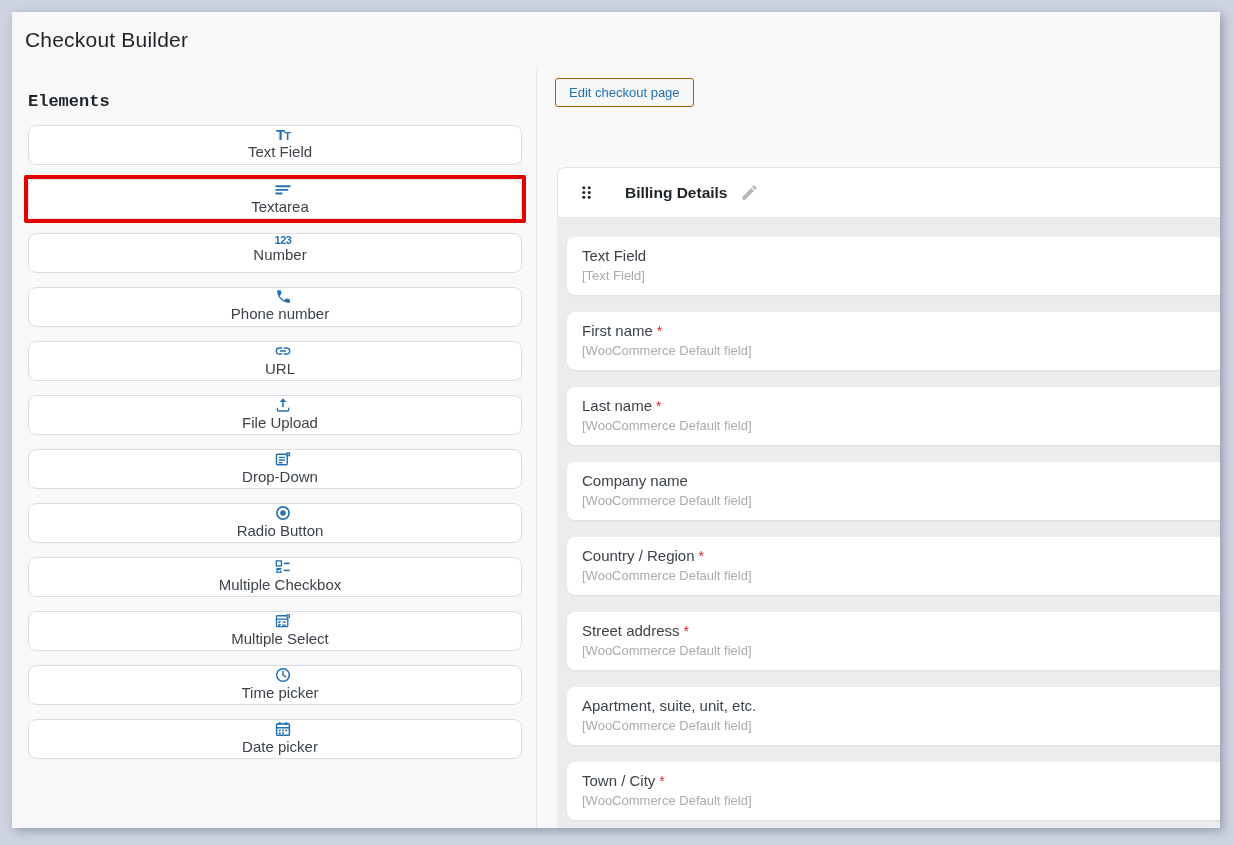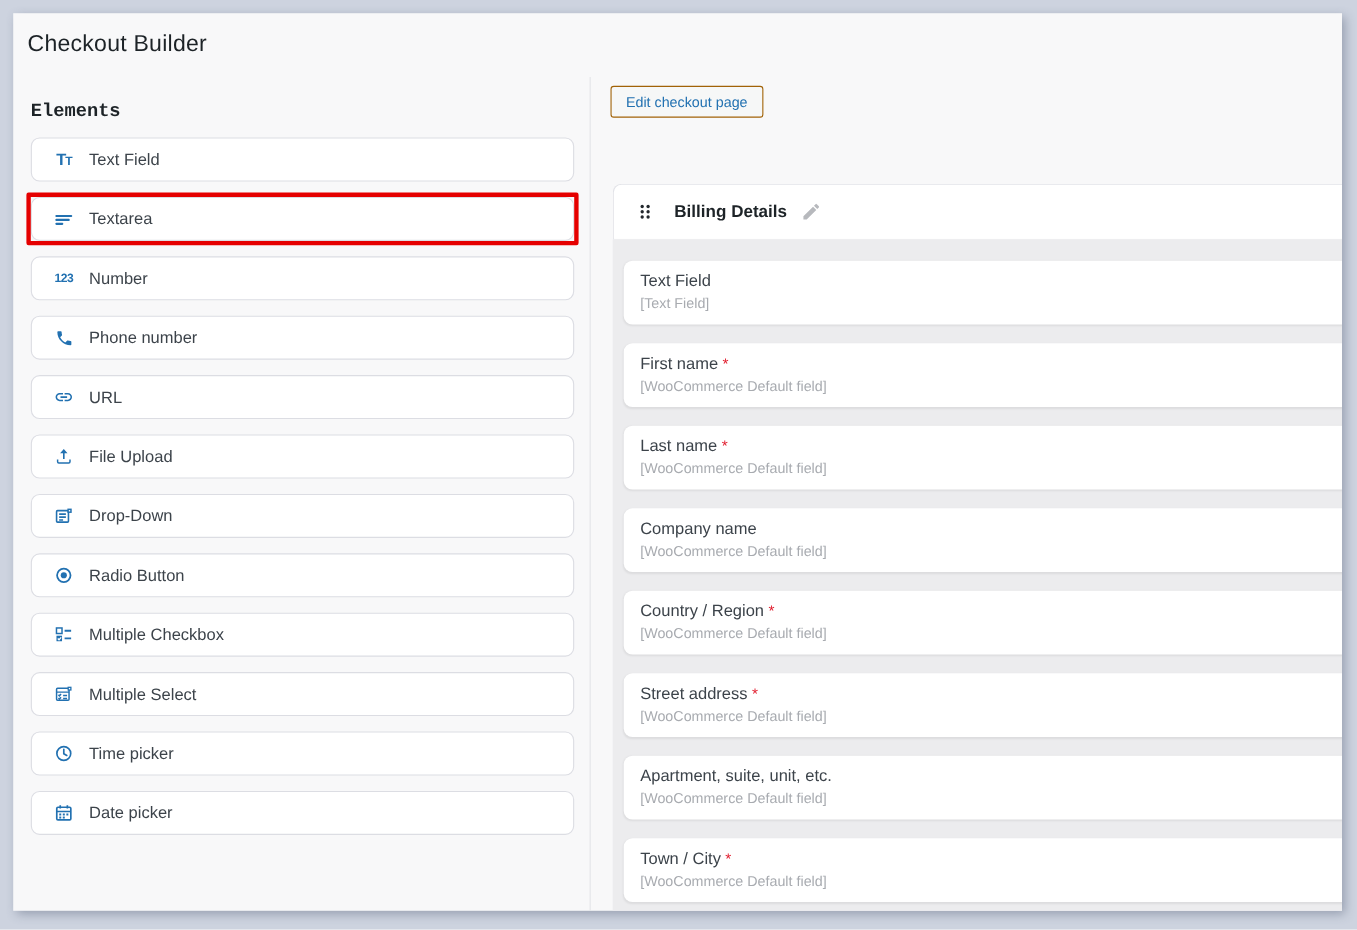--- a/index.html
+++ b/index.html
@@ -22,21 +22,21 @@
   
   .panel-heading {
     position:absolute; left:16px; top:80px;
     font-size:17px; font-weight:700; color:#1d2327;font-family:Liberation Mono, monospace;
   }
   .elements-list { position:absolute; left:16px; top:113px; width:494px; }
   .element-item {
     position:relative;
     height:40px; margin-bottom:14px;
     background:#fff; border:1px solid #dcdde3; border-radius:8px;
-    display:flex; align-items:center; cursor:grab;
+    display:flex; align-items:center; cursor:grab;flex-direction:column;
   }
   .element-item.highlighted::after {
     content:""; position:absolute; inset:-5px;
     border:4px solid #e50000; border-radius:2px; pointer-events:none;
   }
   .el-icon {
     width:26px; margin-left:16px; display:flex; justify-content:center; align-items:center;
     color:#2271b1; flex-shrink:0;
   }
   .el-icon svg { display:block; }
@@ -56,21 +56,21 @@
   .billing {
     position:absolute; left:545px; top:155px; right:-18px; bottom:0;
   }
   .billing-header {
     height:51px; background:#fff;
     border:1px solid #e2e3e8; border-bottom:1px solid #e8e8ec;
     border-radius:8px 8px 0 0;
     display:flex; align-items:center; padding:0 20px;
   }
   .drag-handle { display:flex; cursor:grab; }
-  .billing-title { margin-left:18px; font-size:15.5px; font-weight:700; color:#1d2327; }
+  .billing-title { margin-left:30px; font-size:15.5px; font-weight:700; color:#1d2327; }
   .pencil { margin-left:12px; cursor:pointer; display:flex; }
   .billing-body {
     position:absolute; top:51px; left:0; right:0; bottom:0;
     background:#ececee; padding:19px 0 0 10px; overflow:hidden;
   }
   .field-card {
     height:58px; margin-bottom:17px;
     background:#fff; border-radius:8px 0 0 8px;
     box-shadow:0 1px 2px rgba(0,0,0,.07);
     padding:10px 0 0 15px; cursor:grab;

